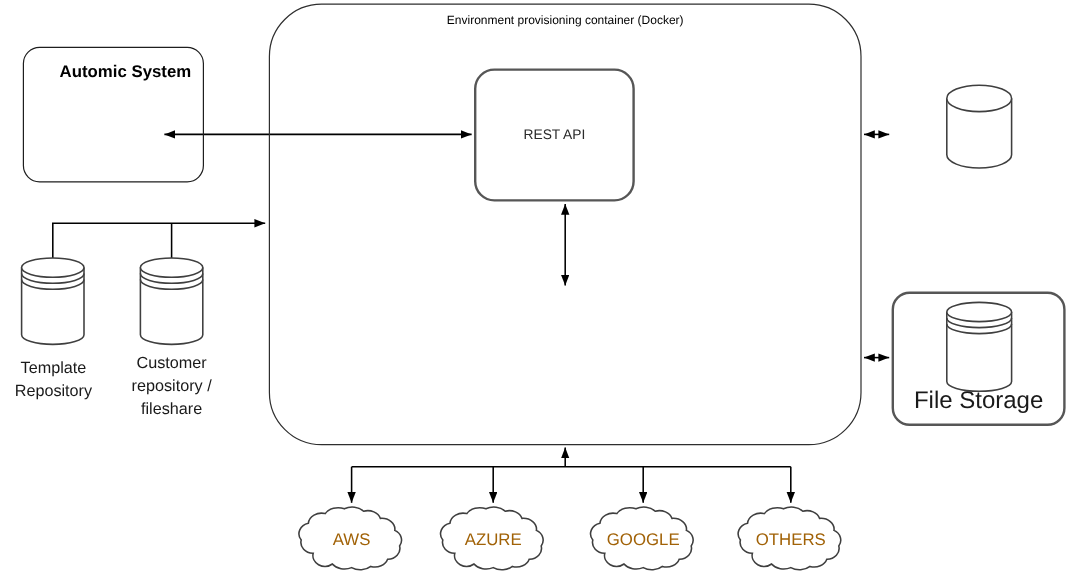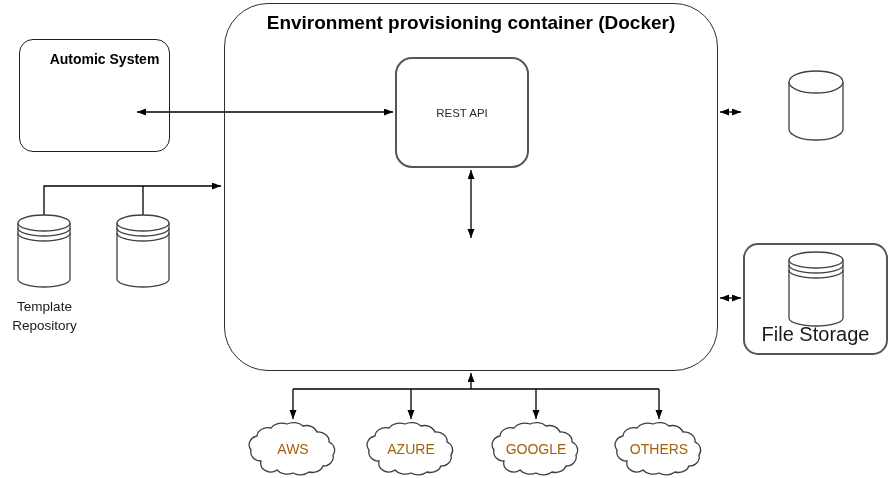--- a/index.html
+++ b/index.html
@@ -26,21 +26,21 @@
     align-items: center;
     justify-content: center;
     text-align: center;
   }
   .container-box {
     left: 224px; top: 3px; width: 494px; height: 368px;
     border: 1.5px solid #2e2e2e; border-radius: 44px;
   }
   .container-title {
     position: absolute; top: 8px; left: 0; width: 100%;
-    font-size: 19px; font-weight: 700; color: #000;
+    font-size: 10px; font-weight: 400; color: #000;
     text-align: center;
   }
   .automic-box {
     left: 19px; top: 39px; width: 151px; height: 113px;
     border: 1.7px solid #1e1e1e; border-radius: 14px;
     align-items: flex-start;
     padding-left: 20px;
   }
   .automic-title {
     margin-top: 11px; width: 100%;
@@ -158,19 +158,20 @@
 
   <div class="node rest-box">
     <span>REST API</span>
   </div>
 
   <div class="node fs-box">
     <span>File Storage</span>
   </div>
 
   <div class="repo-label template-label">Template Repository</div>
+  <div class="repo-label customer-label">Customer repository / fileshare</div>
 
   <div class="cloud-label cloud-label-0">AWS</div>
   <div class="cloud-label cloud-label-1">AZURE</div>
   <div class="cloud-label cloud-label-2">GOOGLE</div>
   <div class="cloud-label cloud-label-3">OTHERS</div>
 
 </div>
 
 </body></html>

